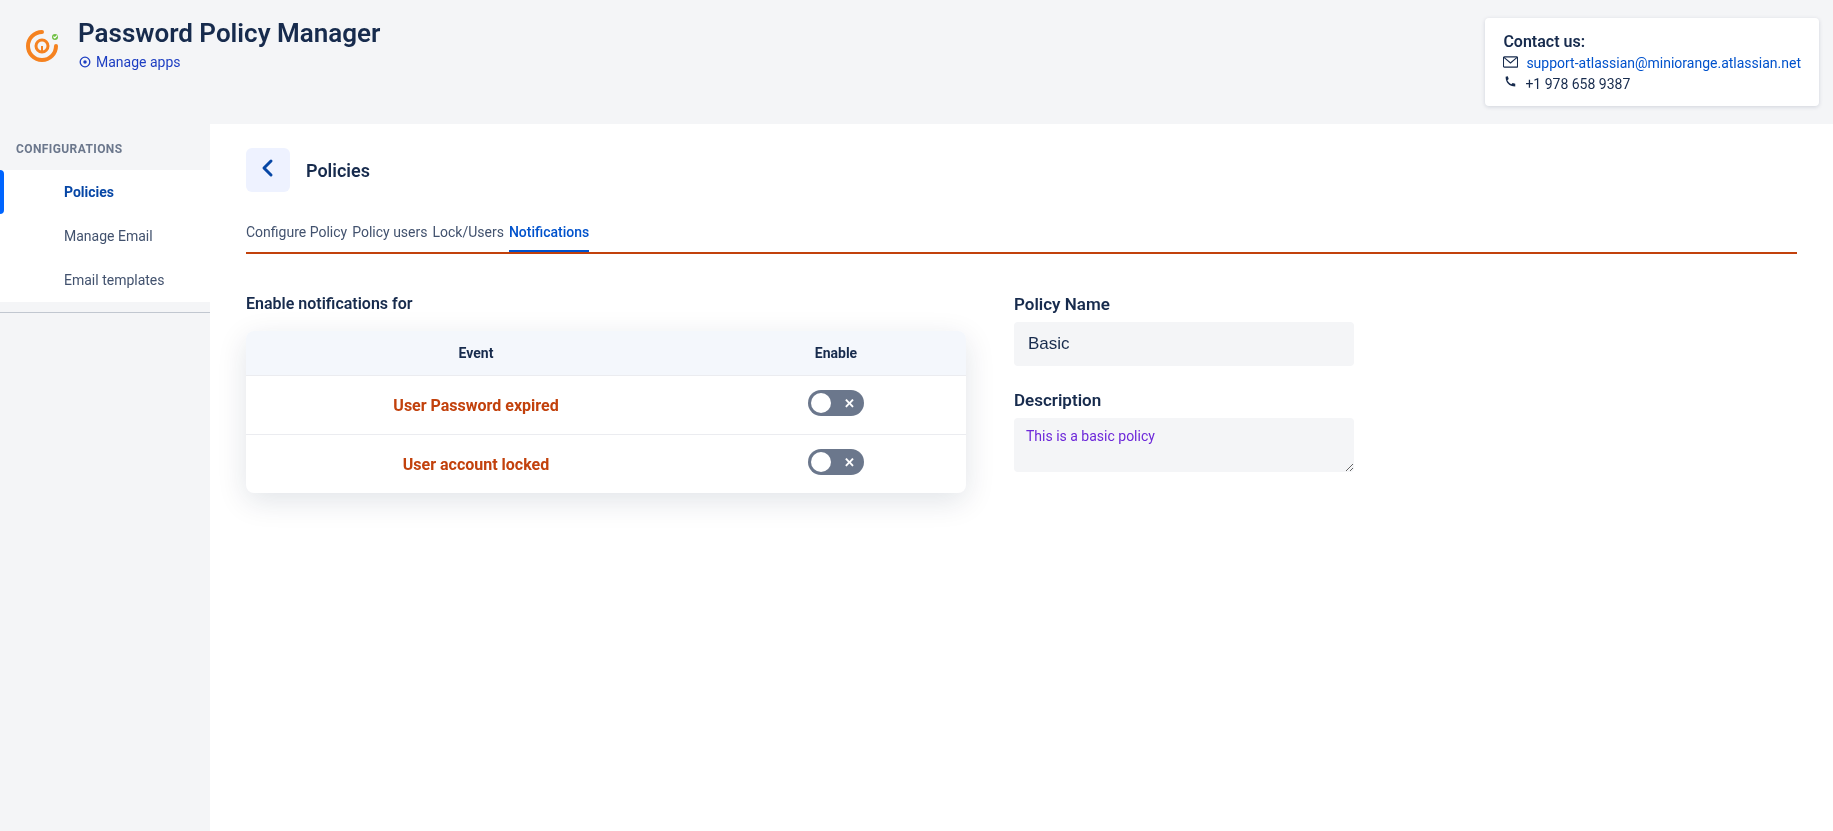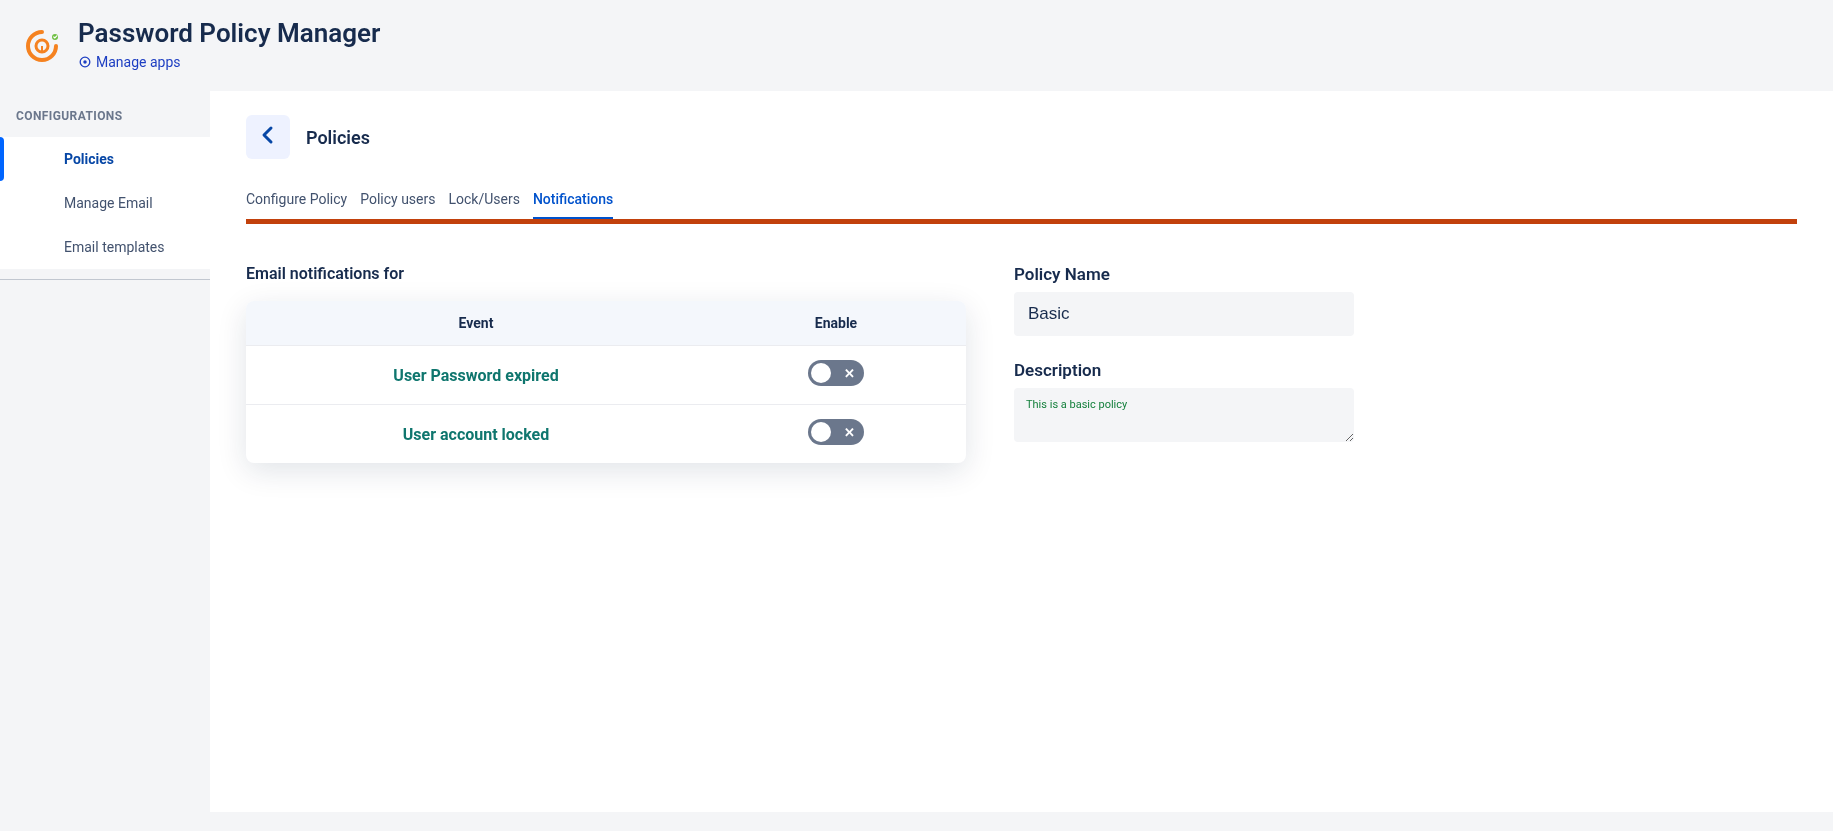--- a/index.html
+++ b/index.html
@@ -110,22 +110,22 @@
     display: flex; align-items: center; justify-content: center;
     cursor: pointer;
   }
   .page-title {
     font-size: 18px;
     font-weight: 600;
     color: #172b4d;
   }
   .tabs {
     display: flex;
-    gap: 13px;
-    border-bottom: 5px solid #c2410c;
+    gap: 5px;
+    border-bottom: 2px solid #c2410c;
     margin-top: 22px;
   }
   .tab {
     padding: 10px 0;
     font-size: 14px;
     color: #42526e;
     cursor: pointer;
     border-bottom: 2px solid transparent;
   }
   .tab.active {
@@ -164,21 +164,21 @@
   .notif-col-enable { width: 260px; text-align: center; padding: 14px;}
   .notif-row {
     display: flex;
     align-items: center;
     border-top: 1px solid #ebecf0;
   }
   .notif-row .event {
     flex: 1;
     text-align: center;
     padding: 18px;
-    color: #0f766e;
+    color: #c2410c;
     font-weight: 700;
     font-size: 16px;
     cursor: pointer;
   }
   .notif-row .toggle-cell {
     width: 260px;
     text-align: center;
     padding: 14px;
   }
   .toggle {
@@ -215,22 +215,22 @@
     font-size: 17px;
     color: #172b4d;
     margin-bottom: 24px;
   }
   .textarea {
     width: 100%;
     background: #f4f5f7;
     border: none;
     border-radius: 4px;
     padding: 10px 12px;
-    font-size: 11px;
-    color: #15803d;
+    font-size: 14px;
+    color: #6d28d9;
     resize: vertical;
     min-height: 54px;
     font-family: inherit;
   }
 </style>
 </head>
 <body>
 
 <div class="header">
   <div class="header-left">
@@ -249,20 +249,40 @@
         <span class="gear">
           <svg viewBox="0 0 16 16" width="14" height="14">
               <circle cx="8" cy="8" r="5.5" fill="none" stroke="#1d3ec2" stroke-width="1.5"></circle>
               <circle cx="8" cy="8" r="2" fill="#1d3ec2"></circle>
             </svg>
         </span>
         <span>Manage apps</span>
       </div>
     </div>
   </div>
+  <div class="contact-card">
+    <div class="contact-title">Contact us:</div>
+    <div class="contact-row">
+      <span>
+        <svg viewBox="0 0 16 12" width="15" height="12">
+            <rect x="0.5" y="0.5" width="15" height="11" rx="1" fill="none" stroke="#172b4d" stroke-width="1.2"></rect>
+            <path d="M1 1 L8 7 L15 1" fill="none" stroke="#172b4d" stroke-width="1.2"></path>
+          </svg>
+      </span>
+      <span class="link">support-atlassian@miniorange.atlassian.net</span>
+    </div>
+    <div class="contact-row">
+      <span>
+        <svg viewBox="0 0 16 16" width="14" height="14">
+            <path d="M3 2 c0 7 4 11 11 11 l0 -3 l-3 -1 l-1.5 1.5 c-2 -1 -3.5 -2.5 -4.5 -4.5 l1.5 -1.5 l-1 -3 z" fill="#172b4d"></path>
+          </svg>
+      </span>
+      <span>+1 978 658 9387</span>
+    </div>
+  </div>
 </div>
 
 <div class="body">
   <div class="sidebar">
     <div class="sidebar-heading">CONFIGURATIONS</div>
     <div class="sidebar-item active">
       <span>Policies</span>
     </div>
     <div class="sidebar-item">
       <span>Manage Email</span>
@@ -287,21 +307,21 @@
 
     <div class="tabs">
       <div class="tab"><span>Configure Policy</span></div>
       <div class="tab"><span>Policy users</span></div>
       <div class="tab"><span>Lock/Users</span></div>
       <div class="tab active"><span>Notifications</span></div>
     </div>
 
     <div class="content-row">
       <div class="left-pane">
-        <div class="section-title">Email notifications for</div>
+        <div class="section-title">Enable notifications for</div>
         <div class="notif-card">
           <div class="notif-header">
             <div class="notif-col-event">Event</div>
             <div class="notif-col-enable">Enable</div>
           </div>
           <div class="notif-row">
             <div class="event">User Password expired</div>
             <div class="toggle-cell">
               <div class="toggle">
                 <div class="knob"></div>

